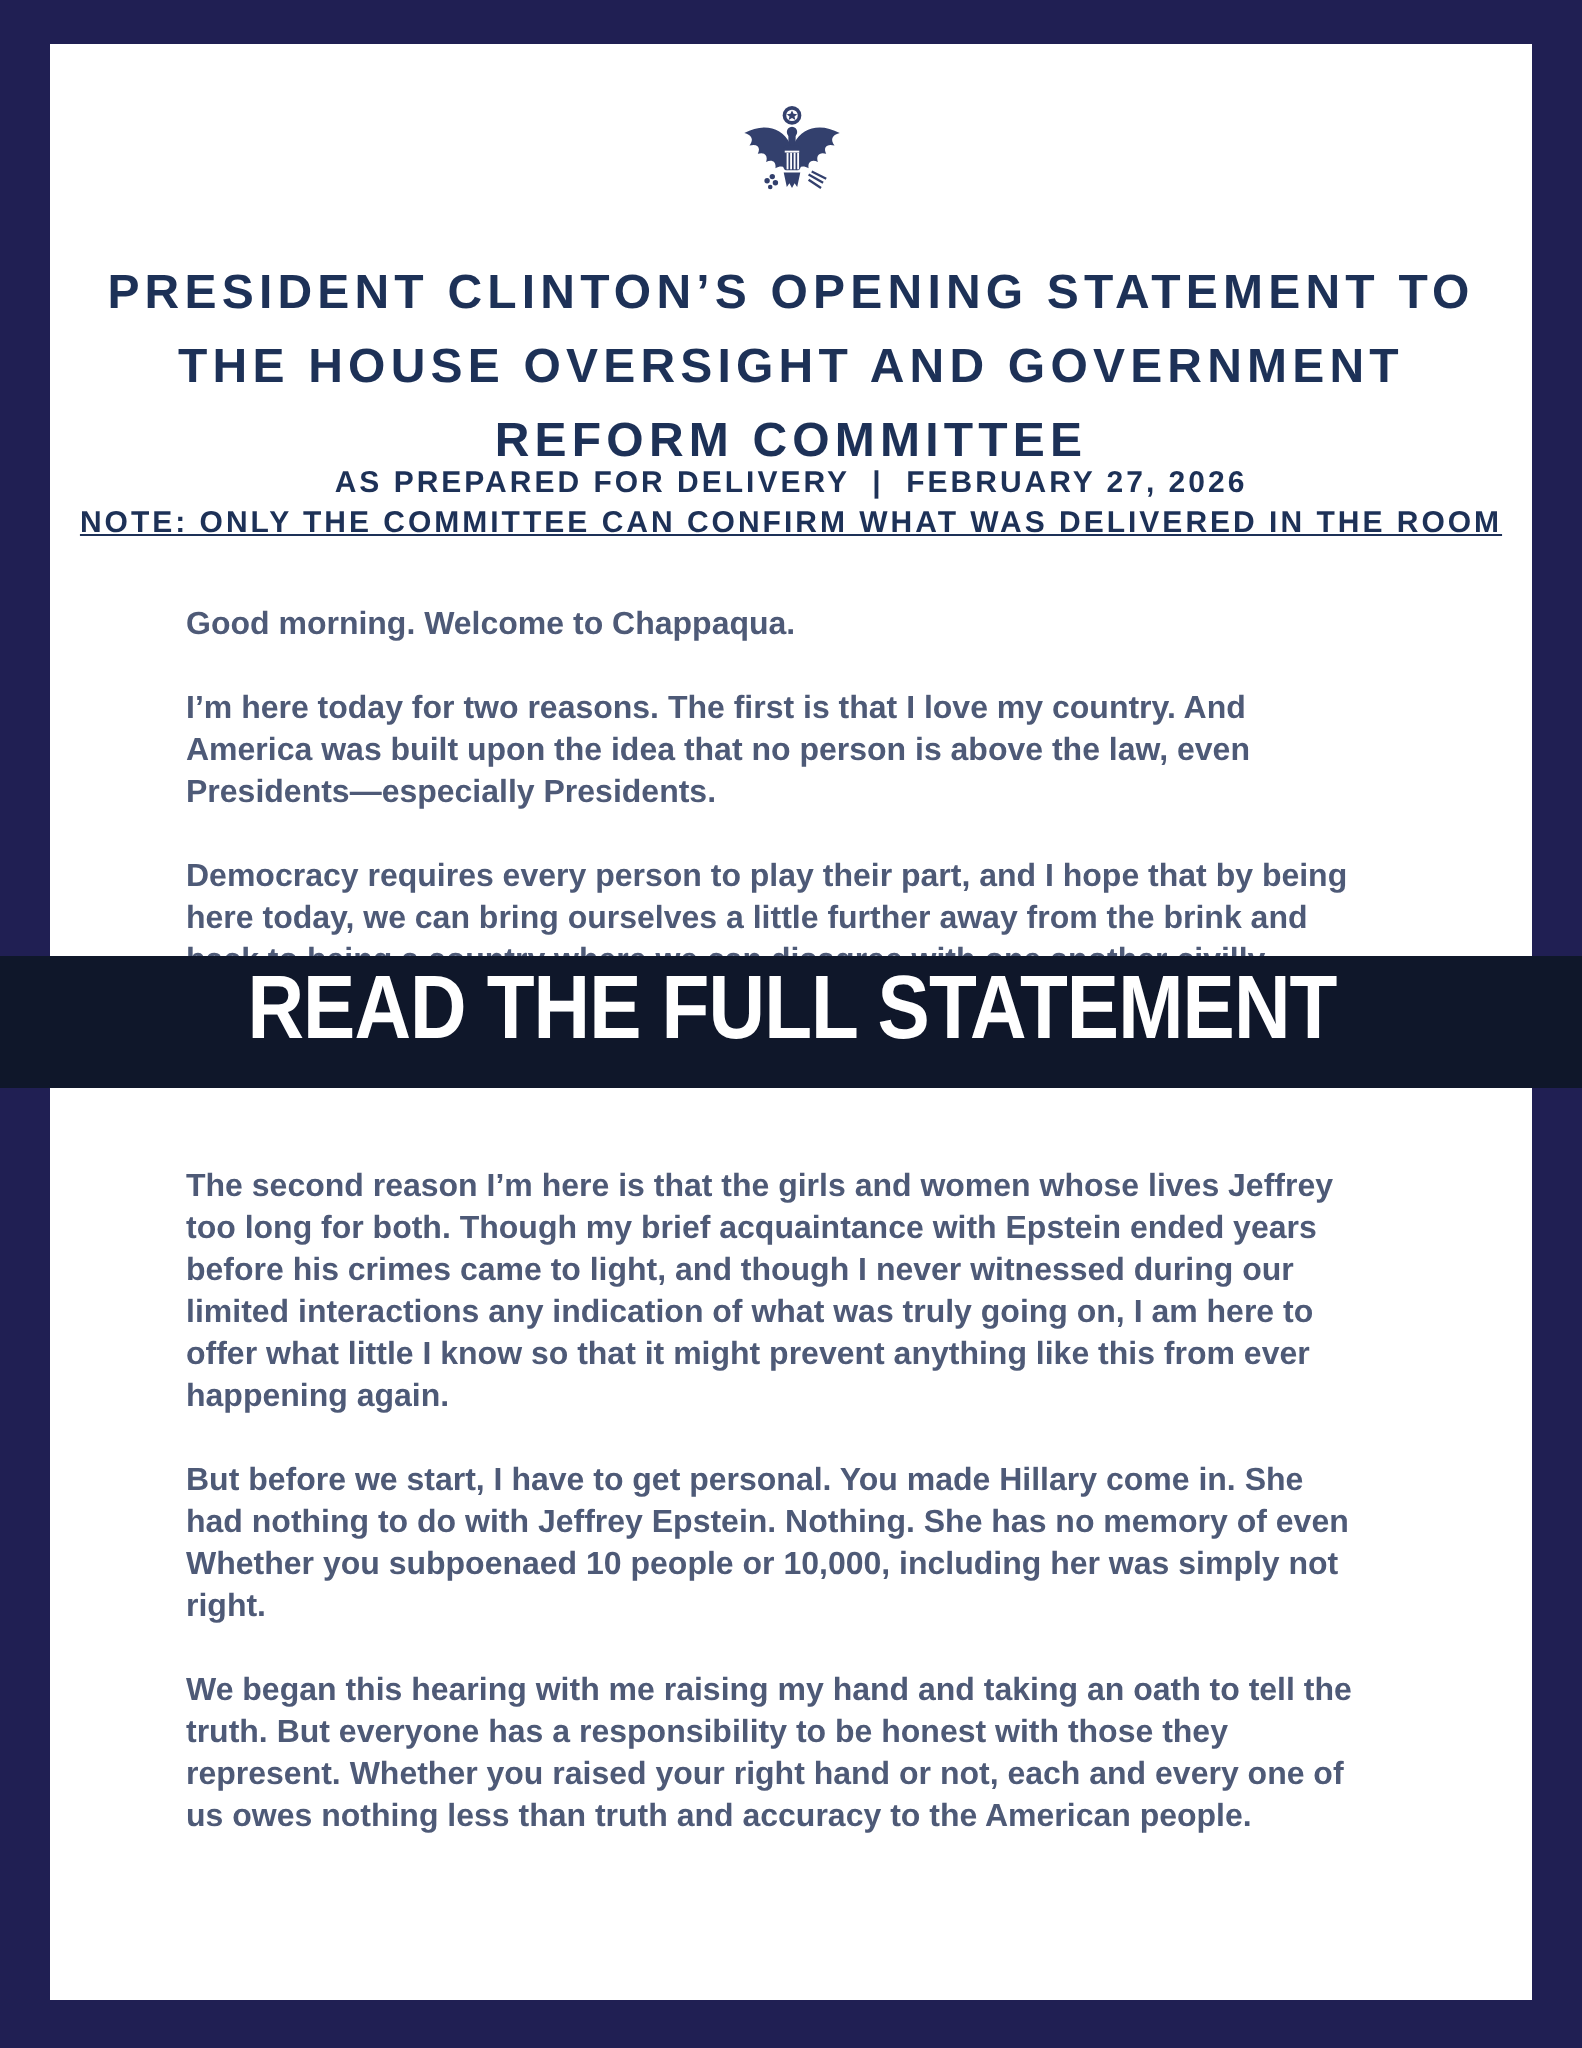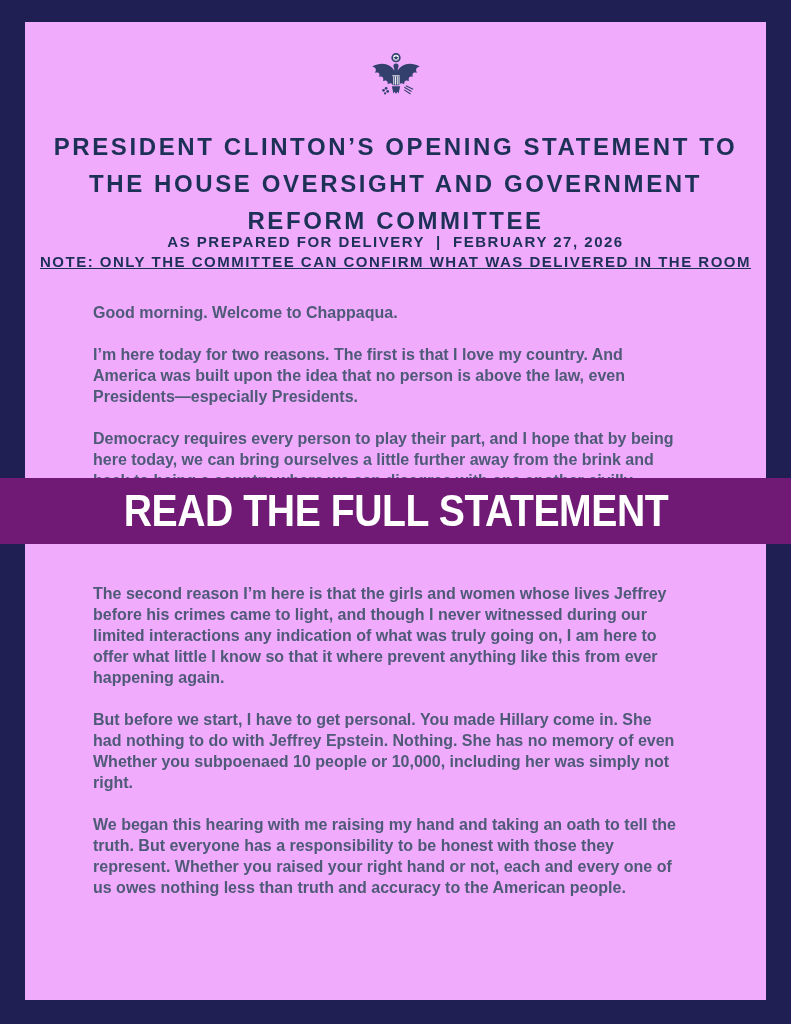--- a/index.html
+++ b/index.html
@@ -7,21 +7,21 @@
     position: relative;
     width: 791px;
     height: 1024px;
     background: #201f53; 
     overflow: hidden;
     font-family: "Liberation Sans", sans-serif;
   }
   .page {
     position: absolute;
     left: 25px; right: 25px; top: 22px; bottom: 24px;
-    background: #f0abfc;
+    background: #ffffff;
   }
   
   .seal {
     position: absolute;
     top: 30px; left: 0; right: 0;
     height: 56px;
     display: flex; justify-content: center; align-items: flex-start;
   }
   .seal svg { width: 52px; height: 56px; }
   .title {
@@ -59,22 +59,22 @@
     line-height: 21px;
   }
   .body p { margin: 0 0 21px 0; font-weight: bold; }
   .body p:nth-of-type(4) { margin-top: 92px; }
   .line { display: block; white-space: nowrap; }
   
   .banner {
     position: absolute;
     left: 0; top: 478px;
     width: 791px; height: 66px;
-    background: #701a75;
-    display: flex; align-items: center; justify-content: center;
+    background: #0f172a;
+    display: flex; align-items: flex-start; justify-content: center;
     cursor: pointer;
     z-index: 5;
   }
   .banner-label {
     color: #ffffff;
     font-weight: 700;
     font-size: 45px;
     letter-spacing: -0.5px;
     transform: scaleX(0.87);
     white-space: nowrap;
@@ -147,23 +147,24 @@
         </p>
         <p class="para">
 
       <span class="line">Democracy requires every person to play their part, and I hope that by being</span>
           <span class="line">here today, we can bring ourselves a little further away from the brink and</span>
           <span class="line">back to being a country where we can disagree with one another civilly.</span>
         </p>
         <p class="para">
 
       <span class="line">The second reason I’m here is that the girls and women whose lives Jeffrey</span>
+          <span class="line">too long for both. Though my brief acquaintance with Epstein ended years</span>
           <span class="line">before his crimes came to light, and though I never witnessed during our</span>
           <span class="line">limited interactions any indication of what was truly going on, I am here to</span>
-          <span class="line">offer what little I know so that it where prevent anything like this from ever</span>
+          <span class="line">offer what little I know so that it might prevent anything like this from ever</span>
           <span class="line">happening again.</span>
         </p>
         <p class="para">
 
       <span class="line">But before we start, I have to get personal. You made Hillary come in. She</span>
           <span class="line">had nothing to do with Jeffrey Epstein. Nothing. She has no memory of even</span>
           <span class="line">Whether you subpoenaed 10 people or 10,000, including her was simply not</span>
           <span class="line">right.</span>
         </p>
         <p class="para">

